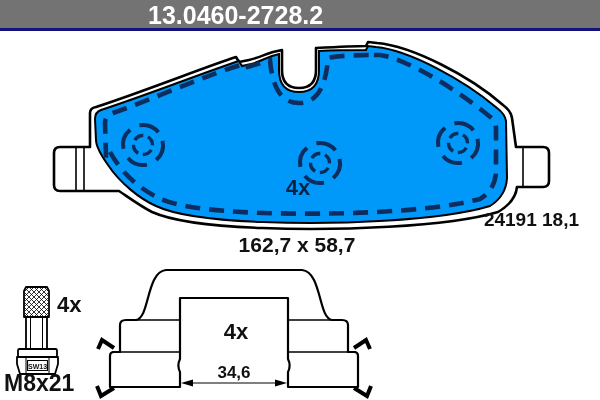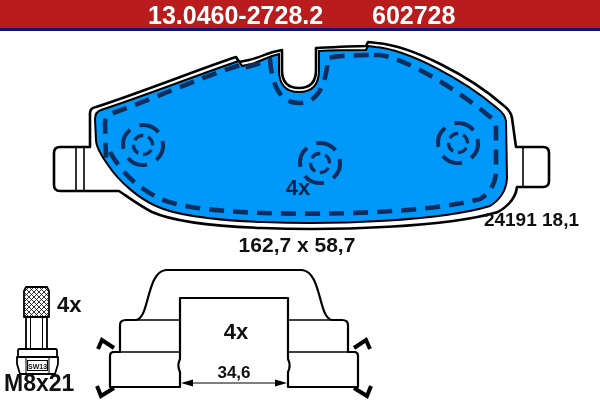--- a/index.html
+++ b/index.html
@@ -12,23 +12,22 @@
   #t-ref{left:372px;}
   svg{position:absolute;left:0;top:0;}
   svg text{font-family:"Liberation Sans",sans-serif;font-weight:bold;}
   .blk{fill:#111111;}
 </style>
 </head>
 <body>
 
 <div id="stage">
 
-  <div id="hdr" style="background:#b91c1c;">
+  <div id="hdr" style="background:#737373;">
     <span class="t" id="t-part">13.0460-2728.2</span>
-    <span class="t" id="t-ref">602728</span>
   </div>
 
   <svg width="600" height="400" viewBox="0 0 600 400">
 
     <g>
 
       <path d="M 96 107
            C 145 91 205 67 236 57
            L 239 62 L 249 60
            C 258 58 266 54 273 52

